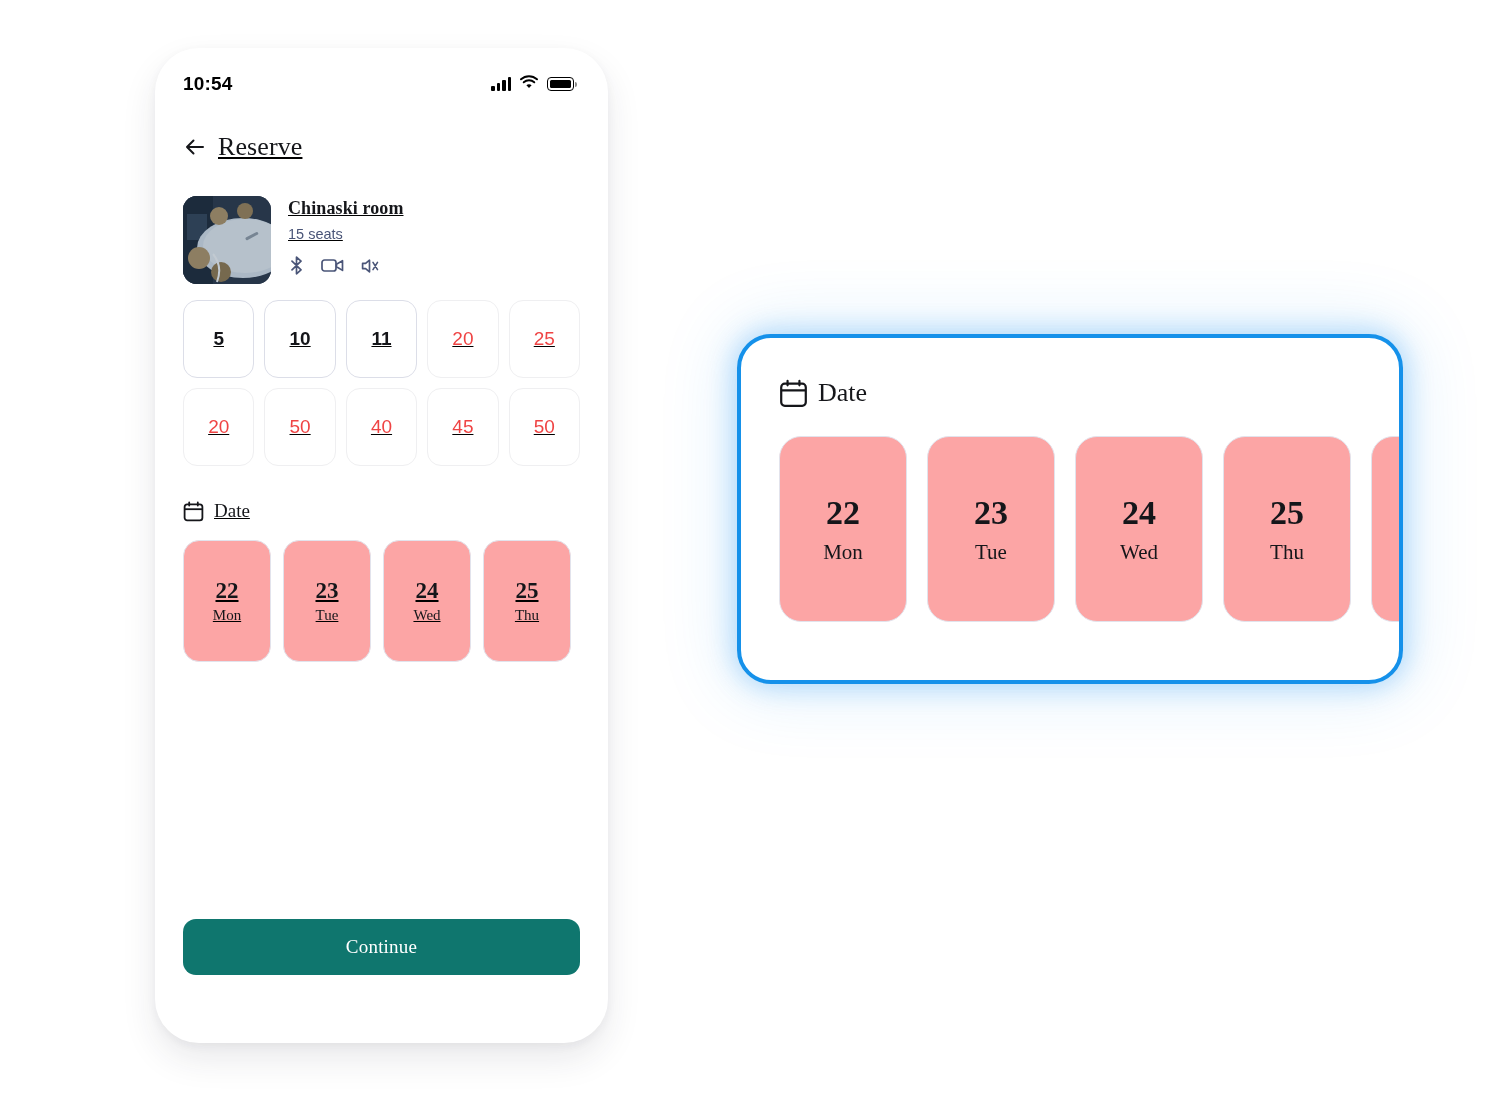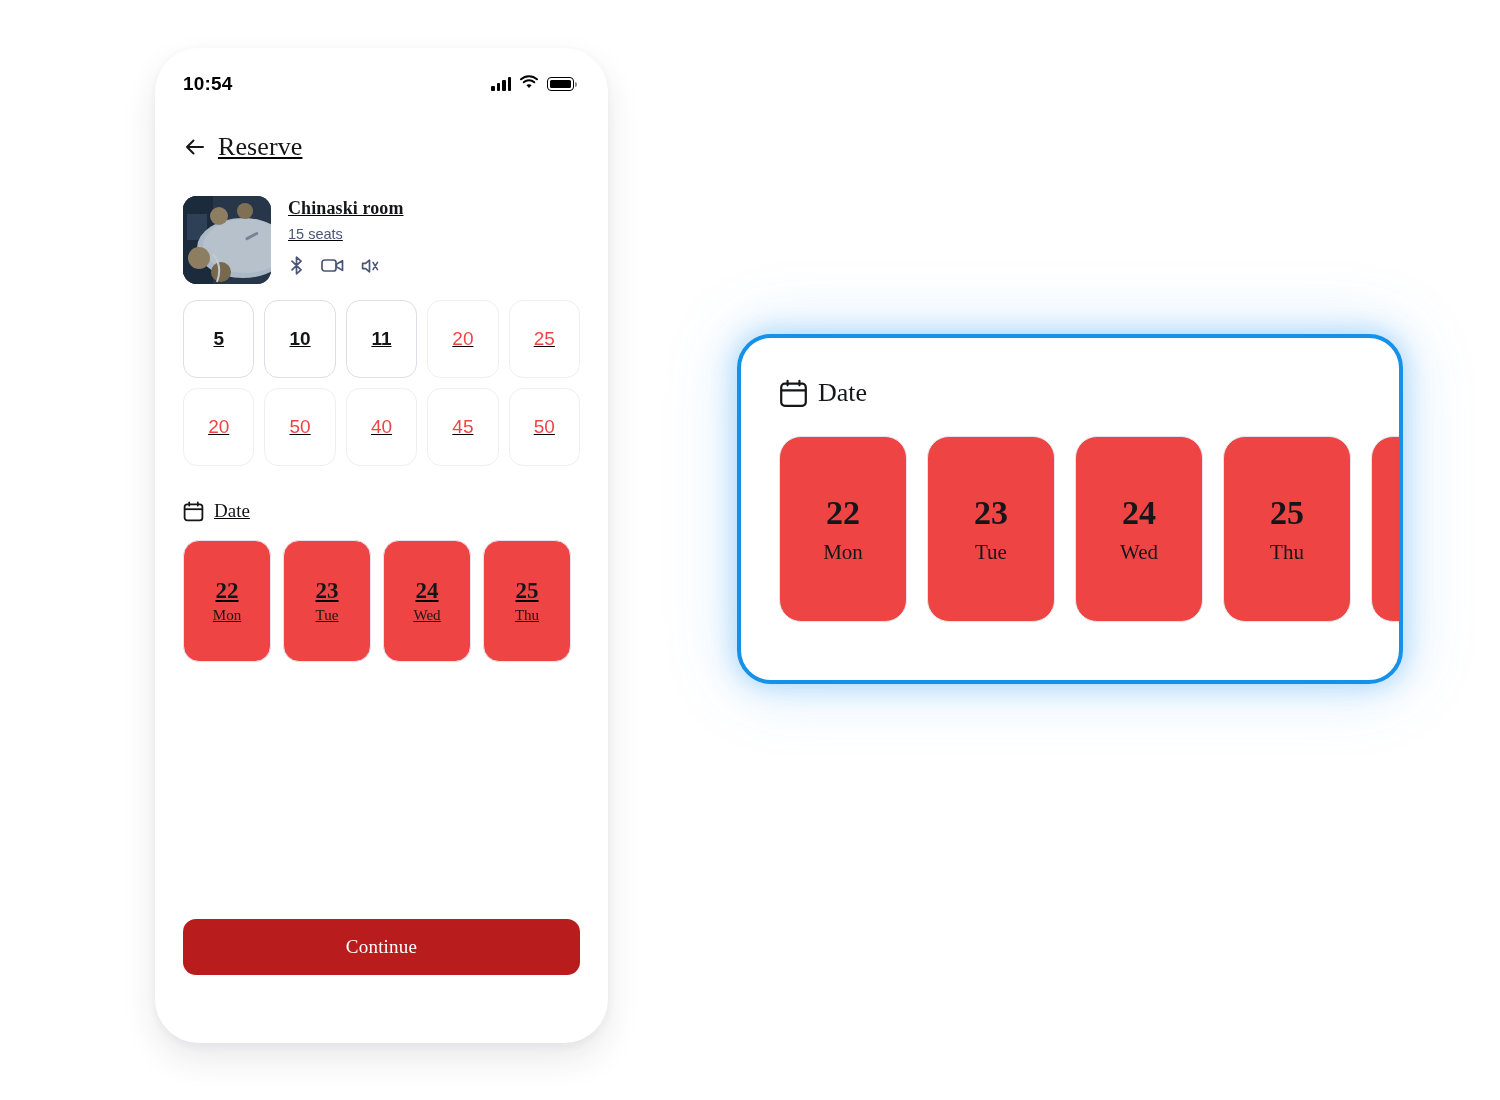--- a/index.html
+++ b/index.html
@@ -193,21 +193,21 @@
   .date-strip {
     display: flex;
     gap: 12px;
   }
   .date-card {
     flex: 0 0 auto;
     width: 88px;
     height: 122px;
     border: 1.5px solid #e2e3ec;
     border-radius: 16px;
-    background: #ef4444;
+    background: #fca5a5;
     display: flex;
     flex-direction: column;
     align-items: center;
     justify-content: center;
     gap: 6px;
     cursor: pointer;
   }
   .date-num {
     font-size: 23px;
     font-weight: 700;
@@ -224,21 +224,21 @@
 
   
   .continue-btn {
     position: absolute;
     left: 28px;
     right: 28px;
     bottom: 68px;
     height: 56px;
     border: none;
     border-radius: 13px;
-    background: #b91c1c;
+    background: #0f766e;
     color: #fff;
     font-family: "Liberation Serif", serif;
     font-size: 19px;
     letter-spacing: .2px;
     cursor: pointer;
   }
 
   
   .callout {
     position: absolute;

